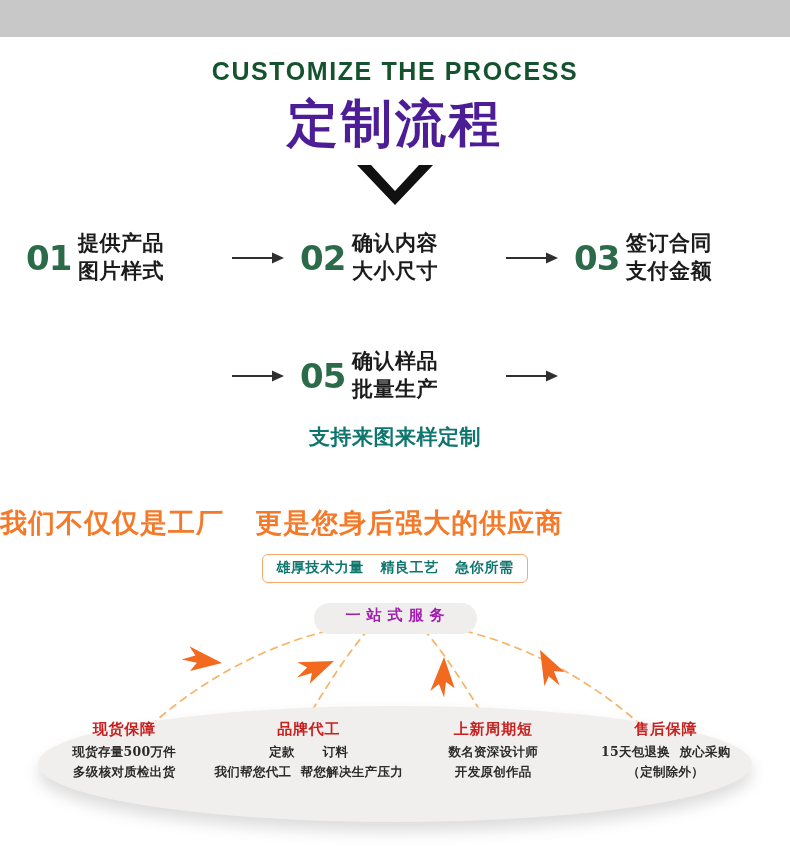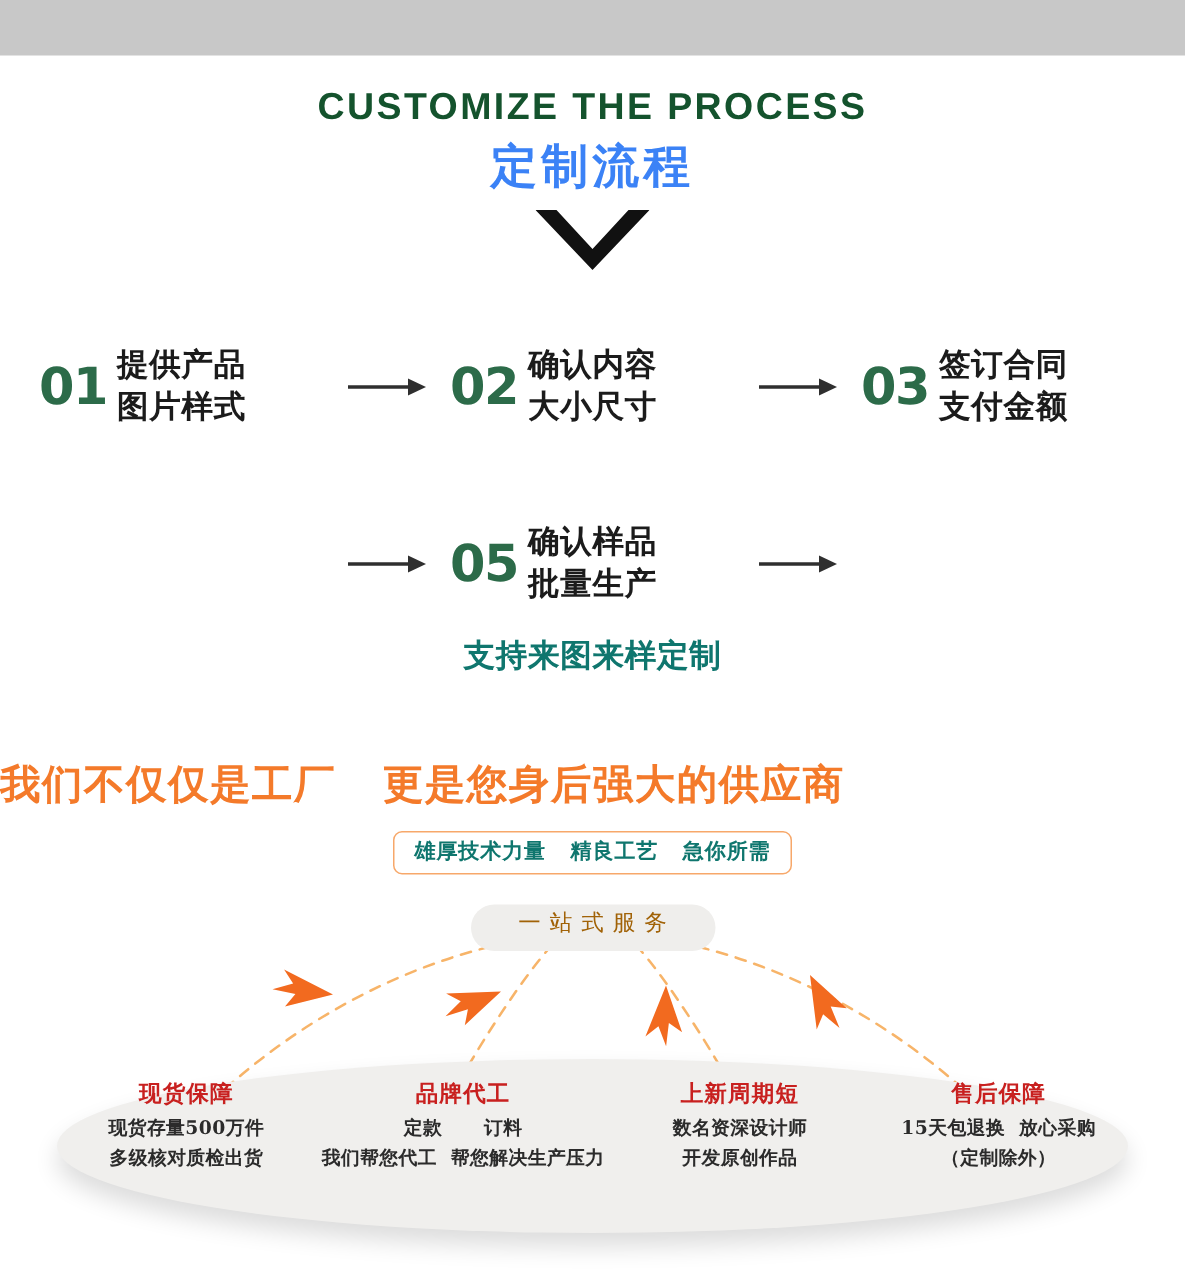--- a/index.html
+++ b/index.html
@@ -41,24 +41,24 @@
   .header-en {
     font-family: "Liberation Sans", "DejaVu Sans", sans-serif;
     font-size: 25px;
     font-weight: bold;
     letter-spacing: 1.6px;
     color: #14532d;
     line-height: 1.1;
   }
   .header-cn {
     font-family: Liberation Sans, sans-serif;
-    font-size: 31px;
+    font-size: 51px;
     font-weight: bold;
     letter-spacing: 3px;
-    color: #3b82f6;
+    color: #4c1d95;
     line-height: 1.25;
     margin-top: 6px;
   }
   .chevron-wrap {
     margin-top: 10px;
     height: 40px;
     display: flex;
     justify-content: center;
     align-items: flex-start;
   }
@@ -171,22 +171,22 @@
     text-align: center;
     z-index: 4;
   }
   .pill {
     display: inline-block;
     background: #efeeec;
     border-radius: 18px;
     padding: 3px 26px 9px;
     font-family: "DejaVu Serif", "Liberation Serif", serif;
     font-size: 15px;
-    font-weight: normal;
-    color: #a16207;
+    font-weight: bold;
+    color: #a21caf;
     letter-spacing: 6px;
     text-indent: 6px;
   }
 
   
   .arrows-layer {
     position: absolute;
     left: 0;
     top: 0;
     width: 790px;

